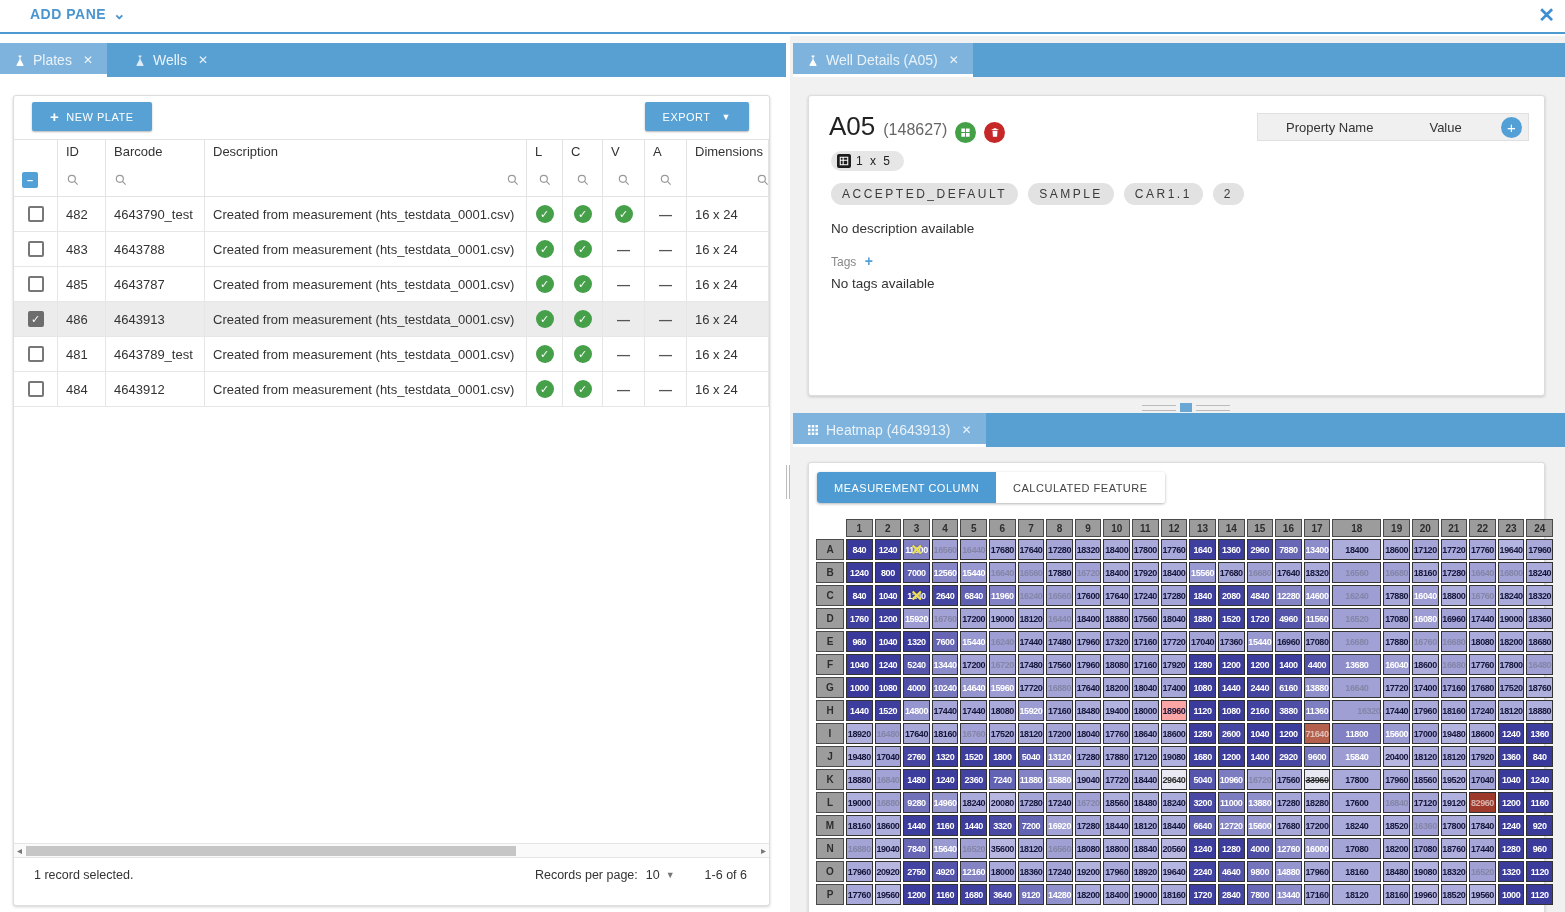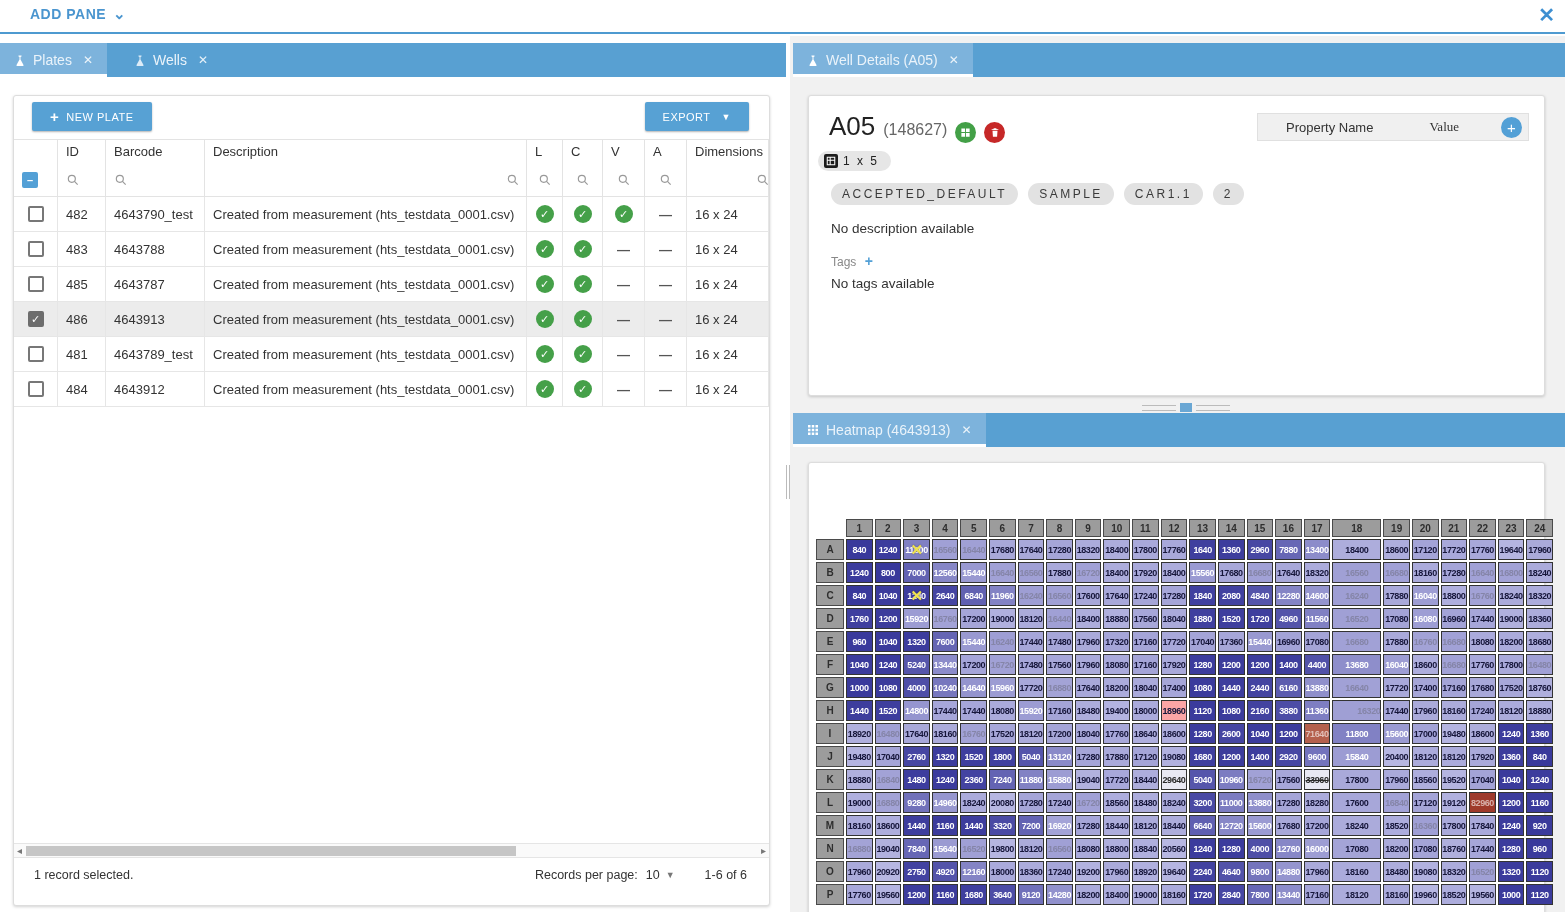--- a/index.html
+++ b/index.html
@@ -83,38 +83,38 @@
 
   .wd-tabbar { left:3px; top:7px; width:772px; }
   .wd-card { left:18px; top:59px; width:737px; height:301px; }
   .wd-title-row { position:absolute; left:20px; top:15px; display:flex; align-items:baseline; gap:8px; }
   .wd-title { font-size:26px; color:#222; }
   .wd-id { font-size:16px; color:#666; }
   .round-ic { width:21px; height:21px; border-radius:50%; display:inline-flex; align-items:center;
               justify-content:center; position:relative; top:3px; cursor:pointer; }
   .round-ic.green { background:#43a047; }
   .round-ic.red { background:#c62828; }
-  .chip-dim { position:absolute; left:9px; top:55px; background:#e6e6e6; border-radius:11px;
+  .chip-dim { position:absolute; left:22px; top:55px; background:#e6e6e6; border-radius:11px;
               padding:3px 12px 3px 6px; display:flex; align-items:flex-end; gap:5px;
               font-size:12px; letter-spacing:2px; color:#222; }
   .dimicon { width:14px; height:14px; background:#1c1c1c; border-radius:2px; display:inline-flex;
              align-items:center; justify-content:center; }
   .chiprow { position:absolute; left:22px; top:87px; display:flex; gap:10px; }
   .chip { background:#e2e2e2; color:#3a3a3a; border-radius:12px; padding:4px 11px; font-size:12px;
           letter-spacing:2.5px; }
   .wd-desc { position:absolute; left:22px; top:125px; font-size:13.5px; color:#333; }
   .tagsrow { position:absolute; left:22px; top:157px; font-size:12px; color:#888; }
   .tagplus { color:#53a0d6; font-weight:bold; font-size:14px; margin-left:5px; cursor:pointer; }
   .wd-notags { position:absolute; left:22px; top:180px; font-size:13.5px; color:#333; }
 
   .prop-table { position:absolute; right:15px; top:17px; width:272px; }
   .prop-head { height:28px; background:#f0f0f0; border:1px solid #e0e0e0; display:flex; align-items:center;
                font-size:13px; color:#333; position:relative; }
   .prop-head .ph1 { margin-left:28px; }
-  .prop-head .ph2 { margin-left:56px;font-family:Liberation Serif, serif; }
+  .prop-head .ph2 { margin-left:56px; }
   .prop-plus { position:absolute; right:6px; top:3px; width:21px; height:21px; border-radius:50%;
                background:#53a0d6; color:#fff; font-size:15px; display:flex; align-items:center;
                justify-content:center; cursor:pointer; }
   .prop-body { height:33px; border:1px solid #e0e0e0; border-top:none; display:flex; align-items:center;
                justify-content:center; font-size:13px; color:#333; }
 
   .hdivider { position:absolute; left:793px; top:400px; width:772px; height:13px; background:#f1f1f1; }
   .hhandle { position:absolute; left:1180px; top:403px; width:12px; height:9px; background:#6aa7d4; cursor:row-resize; }
   .hhandle:before, .hhandle:after { content:""; position:absolute; top:2px; width:34px; height:4px;
         border-top:1px solid #bbb; border-bottom:1px solid #bbb; }
@@ -480,20 +480,24 @@
               <rect x="17" y="17" width="5" height="5"></rect>
             </g>
           </svg>
       </span>
       <span>Heatmap (4643913)</span>
       <span class="tclose">✕</span>
     </div>
   </div>
 
   <div class="card hm-card">
+    <div class="seg">
+      <div class="segbtn on">MEASUREMENT COLUMN</div>
+      <div class="segbtn off">CALCULATED FEATURE</div>
+    </div>
     <div class="hgrid">
         <div class="hcorner"></div>
         <div class="hhead">1</div>
         <div class="hhead">2</div>
         <div class="hhead">3</div>
         <div class="hhead">4</div>
         <div class="hhead">5</div>
         <div class="hhead">6</div>
         <div class="hhead">7</div>
         <div class="hhead">8</div>
@@ -837,21 +841,21 @@
         <div class="hcell" style="background: rgb(169, 169, 218); color: rgb(22, 22, 58);">17800</div>
         <div class="hcell" style="background: rgb(169, 169, 218); color: rgb(22, 22, 58);">17840</div>
         <div class="hcell" style="background: rgb(60, 60, 157); color: rgb(255, 255, 255);">1240</div>
         <div class="hcell" style="background: rgb(58, 58, 155); color: rgb(255, 255, 255);">920</div>
         <div class="hlabel">N</div>
         <div class="hcell" style="background: rgb(163, 163, 214); color: rgb(133, 133, 168);">16880</div>
         <div class="hcell" style="background: rgb(177, 177, 222); color: rgb(22, 22, 58);">19040</div>
         <div class="hcell" style="background: rgb(103, 103, 181); color: rgb(255, 255, 255);">7840</div>
         <div class="hcell" style="background: rgb(154, 154, 210); color: rgb(255, 255, 255);">15640</div>
         <div class="hcell" style="background: rgb(160, 160, 213); color: rgb(133, 133, 168);">16520</div>
-        <div class="hcell" style="background: rgb(182, 182, 225); color: rgb(22, 22, 58);">19800</div>
+        <div class="hcell" style="background: rgb(182, 182, 225); color: rgb(22, 22, 58);">35600</div>
         <div class="hcell" style="background: rgb(171, 171, 219); color: rgb(22, 22, 58);">18120</div>
         <div class="hcell" style="background: rgb(160, 160, 213); color: rgb(133, 133, 168);">16560</div>
         <div class="hcell" style="background: rgb(170, 170, 219); color: rgb(22, 22, 58);">18080</div>
         <div class="hcell" style="background: rgb(175, 175, 222); color: rgb(22, 22, 58);">18800</div>
         <div class="hcell" style="background: rgb(175, 175, 222); color: rgb(22, 22, 58);">18840</div>
         <div class="hcell" style="background: rgb(183, 183, 226); color: rgb(22, 22, 58);">20560</div>
         <div class="hcell" style="background: rgb(60, 60, 157); color: rgb(255, 255, 255);">1240</div>
         <div class="hcell" style="background: rgb(60, 60, 157); color: rgb(255, 255, 255);">1280</div>
         <div class="hcell" style="background: rgb(78, 78, 167); color: rgb(255, 255, 255);">4000</div>
         <div class="hcell" style="background: rgb(135, 135, 199); color: rgb(255, 255, 255);">12760</div>

